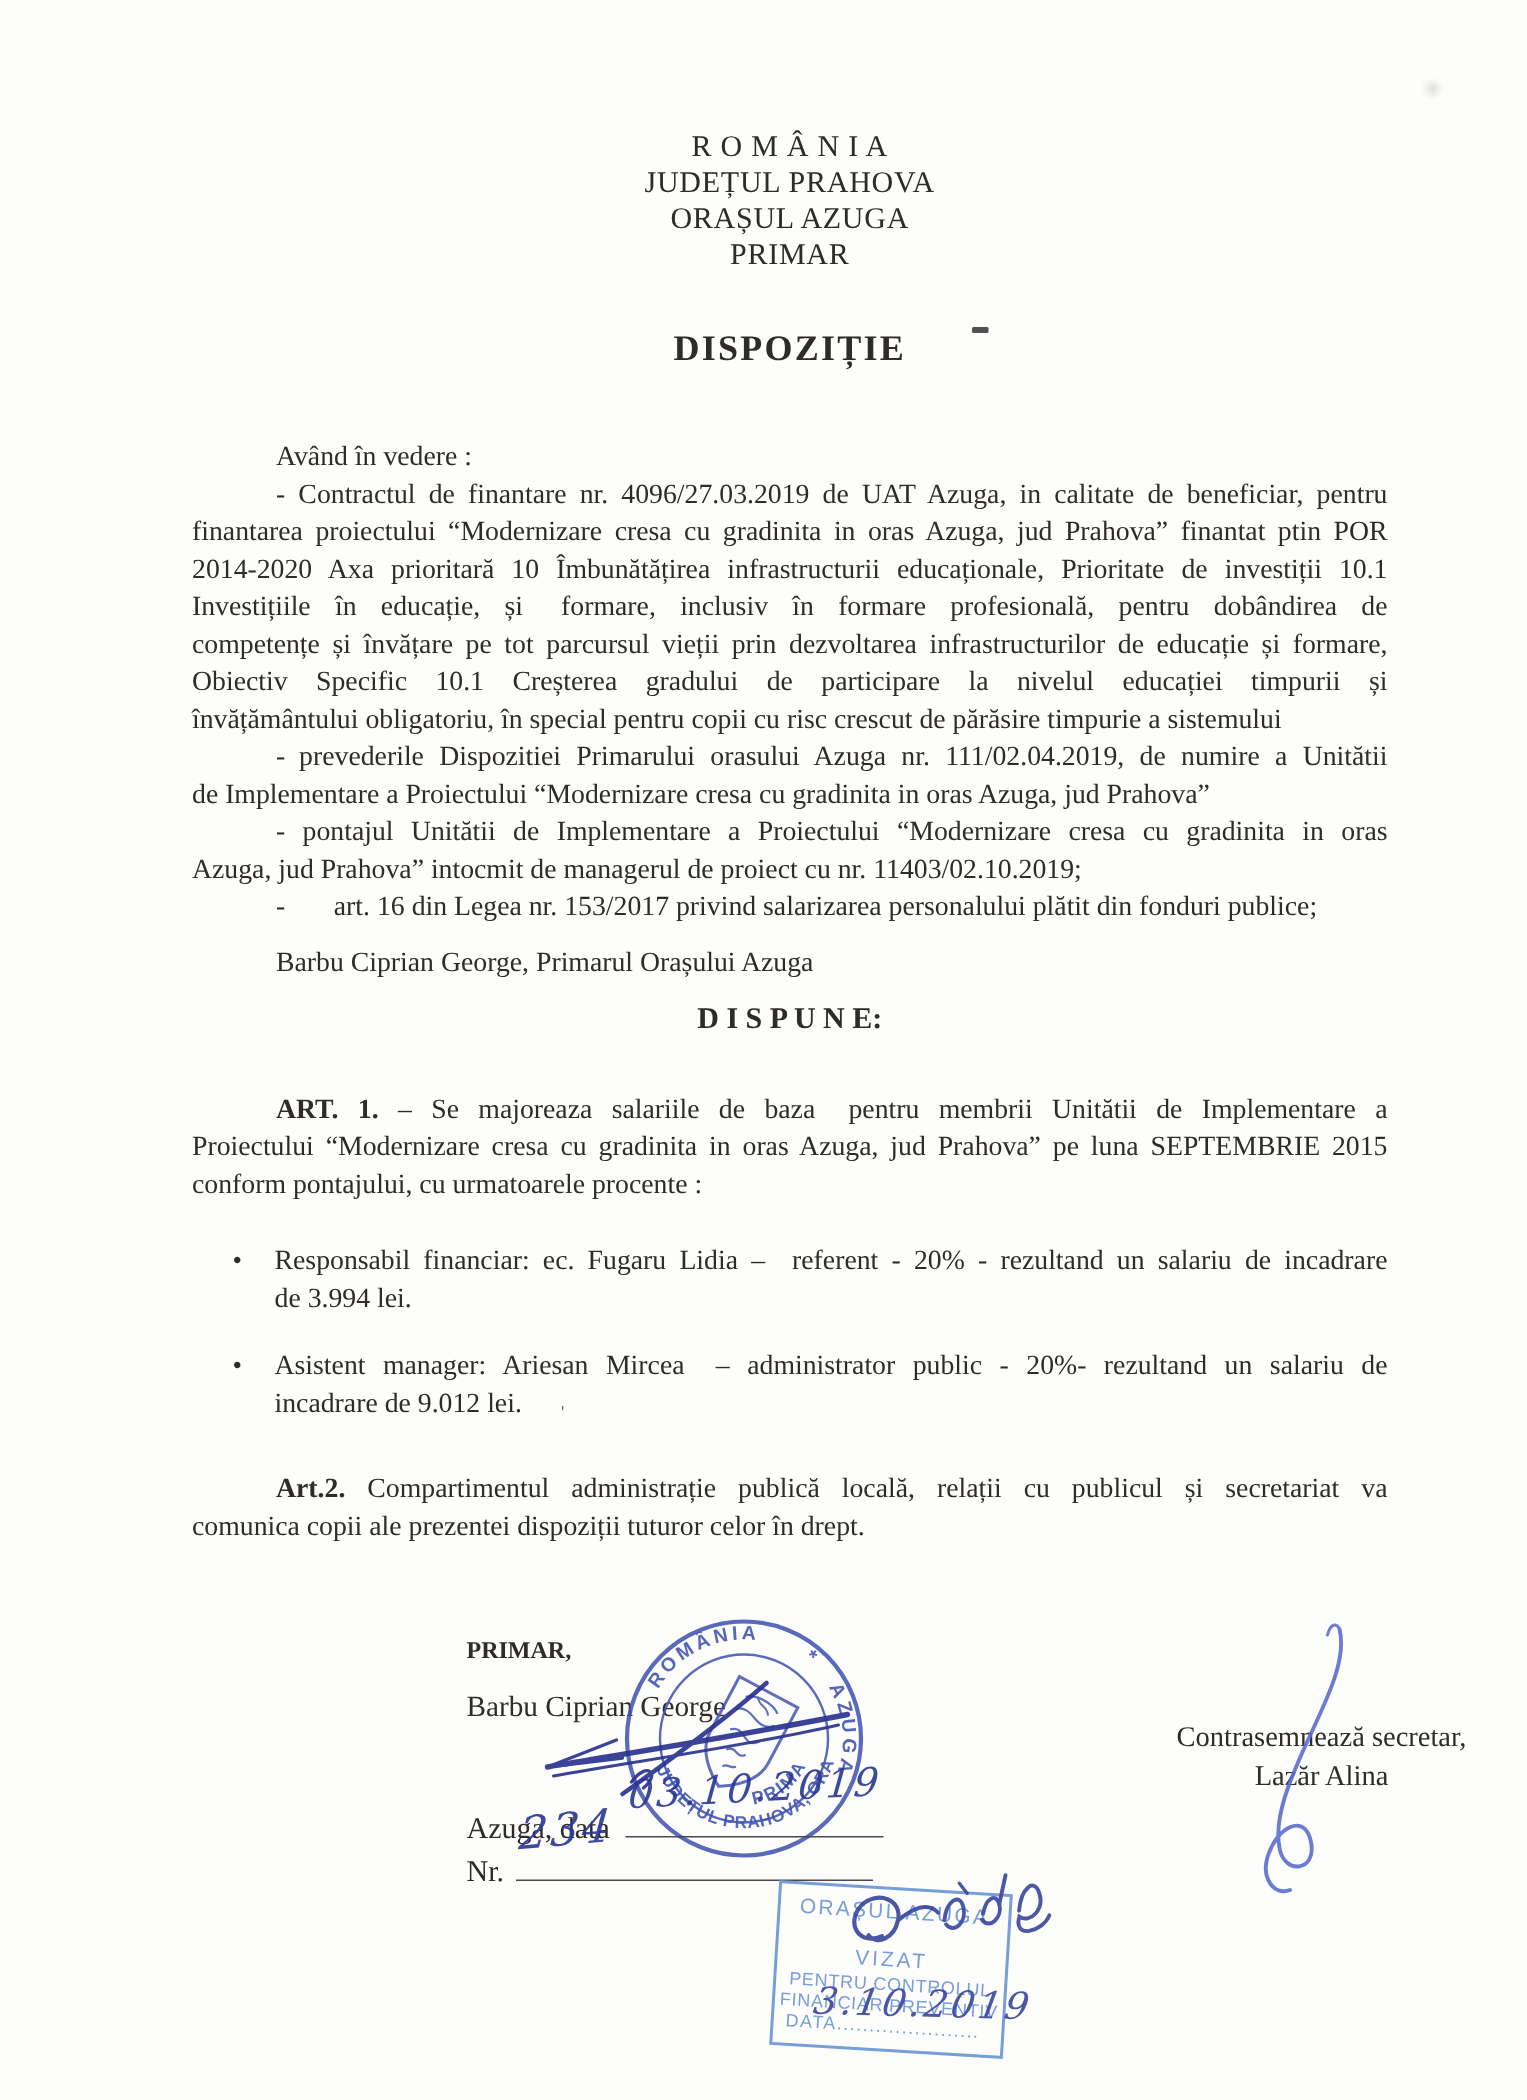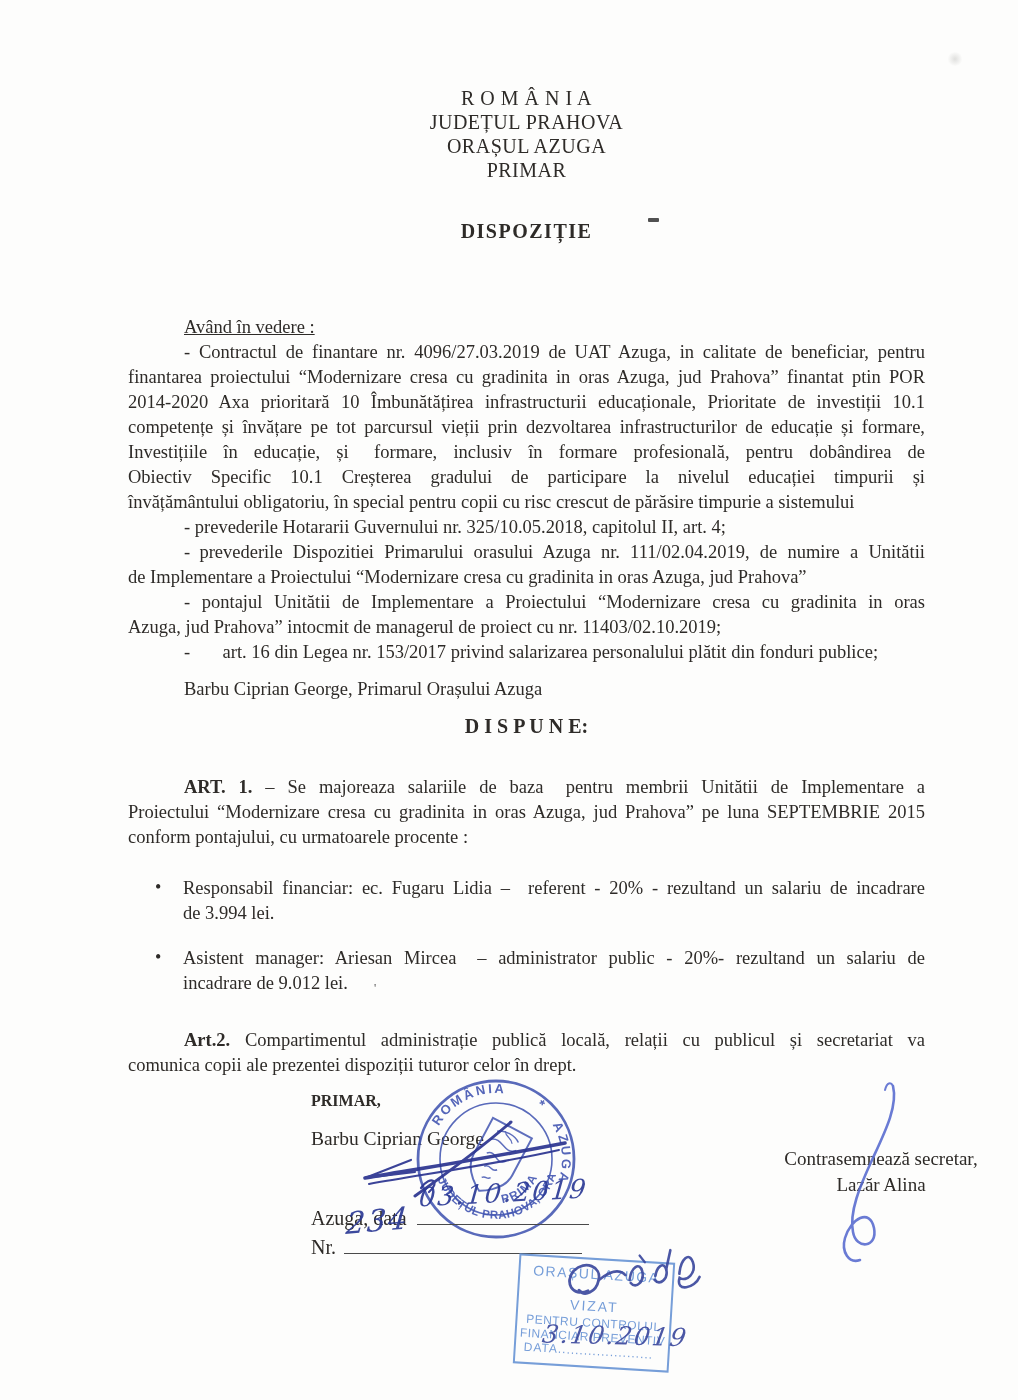--- a/index.html
+++ b/index.html
@@ -3,23 +3,23 @@
 <meta charset="utf-8">
 <style>
   html,body{margin:0;padding:0;background:#e8e8e6;}
   .page{
     position:relative;width:1018px;height:1400px;margin:0 auto;
     background:#fdfdfc;overflow:hidden;
     font-family:"Liberation Serif", serif;color:#2e2b28;
   }
   .content{position:absolute;left:128px;top:0;width:797px;}
   .doc-header{margin-top:86px;text-align:center;font-size:20px;line-height:24px;letter-spacing:.5px;}
-  .doc-title{margin-top:38px;text-align:center;font-size:20px;font-weight:bold;letter-spacing:1.5px;}
+  .doc-title{margin-top:38px;text-align:center;font-size:24px;font-weight:bold;letter-spacing:1.5px;}
   .bodytxt{font-size:18.5px;line-height:25px;}
-  .intro{margin-top:72px;text-decoration:underline;}
+  .intro{margin-top:46px;}
   .jline{text-align:justify;text-align-last:justify;white-space:nowrap;}
   .lline{white-space:nowrap;}
   .ind{text-indent:56px;}
   .issuer{margin-top:12px;}
   .dispune{margin-top:12px;text-align:center;font-weight:bold;font-size:20px;}
   .art1{margin-top:36px;}
   .blist{margin-top:26px;}
   .bullet{position:relative;padding-left:55px;margin-top:20px;}
   .bullet:first-child{margin-top:0;}
   .bullet .marker{position:absolute;left:27px;top:-1px;font-size:18px;}
@@ -77,29 +77,26 @@
 
     <div class="doc-title">DISPOZIȚIE</div>
 
     <div class="bodytxt">
       <div class="intro ind lline">Având în vedere :</div>
 
       <div>
         <div class="jline ind">- Contractul de finantare nr. 4096/27.03.2019 de UAT Azuga, in calitate de beneficiar, pentru</div>
         <div class="jline">finantarea proiectului “Modernizare cresa cu gradinita in oras Azuga, jud Prahova” finantat ptin POR</div>
         <div class="jline">2014-2020 Axa prioritară 10 Îmbunătățirea infrastructurii educaționale, Prioritate de investiții 10.1</div>
+        <div class="jline">Investițiile în educație, și  formare, inclusiv în formare profesională, pentru dobândirea de</div>
         <div class="jline">competențe și învățare pe tot parcursul vieții prin dezvoltarea infrastructurilor de educație și formare,</div>
-        <div class="jline">Investițiile în educație, și  formare, inclusiv în formare profesională, pentru dobândirea de</div>
         <div class="jline">Obiectiv Specific 10.1 Creșterea gradului de participare la nivelul educației timpurii și</div>
         <div class="lline">învățământului obligatoriu, în special pentru copii cu risc crescut de părăsire timpurie a sistemului</div>
       </div>
 
-      <div>
-        <div class="lline ind">- prevederile Hotararii Guvernului nr. 325/10.05.2018, capitolul II, art. 4;</div>
-      </div>
 
       <div>
         <div class="jline ind">- prevederile Dispozitiei Primarului orasului Azuga nr. 111/02.04.2019, de numire a Unitătii</div>
         <div class="lline">de Implementare a Proiectului “Modernizare cresa cu gradinita in oras Azuga, jud Prahova”</div>
       </div>
 
       <div>
         <div class="jline ind">- pontajul Unitătii de Implementare a Proiectului “Modernizare cresa cu gradinita in oras</div>
         <div class="lline">Azuga, jud Prahova” intocmit de managerul de proiect cu nr. 11403/02.10.2019;</div>
       </div>

